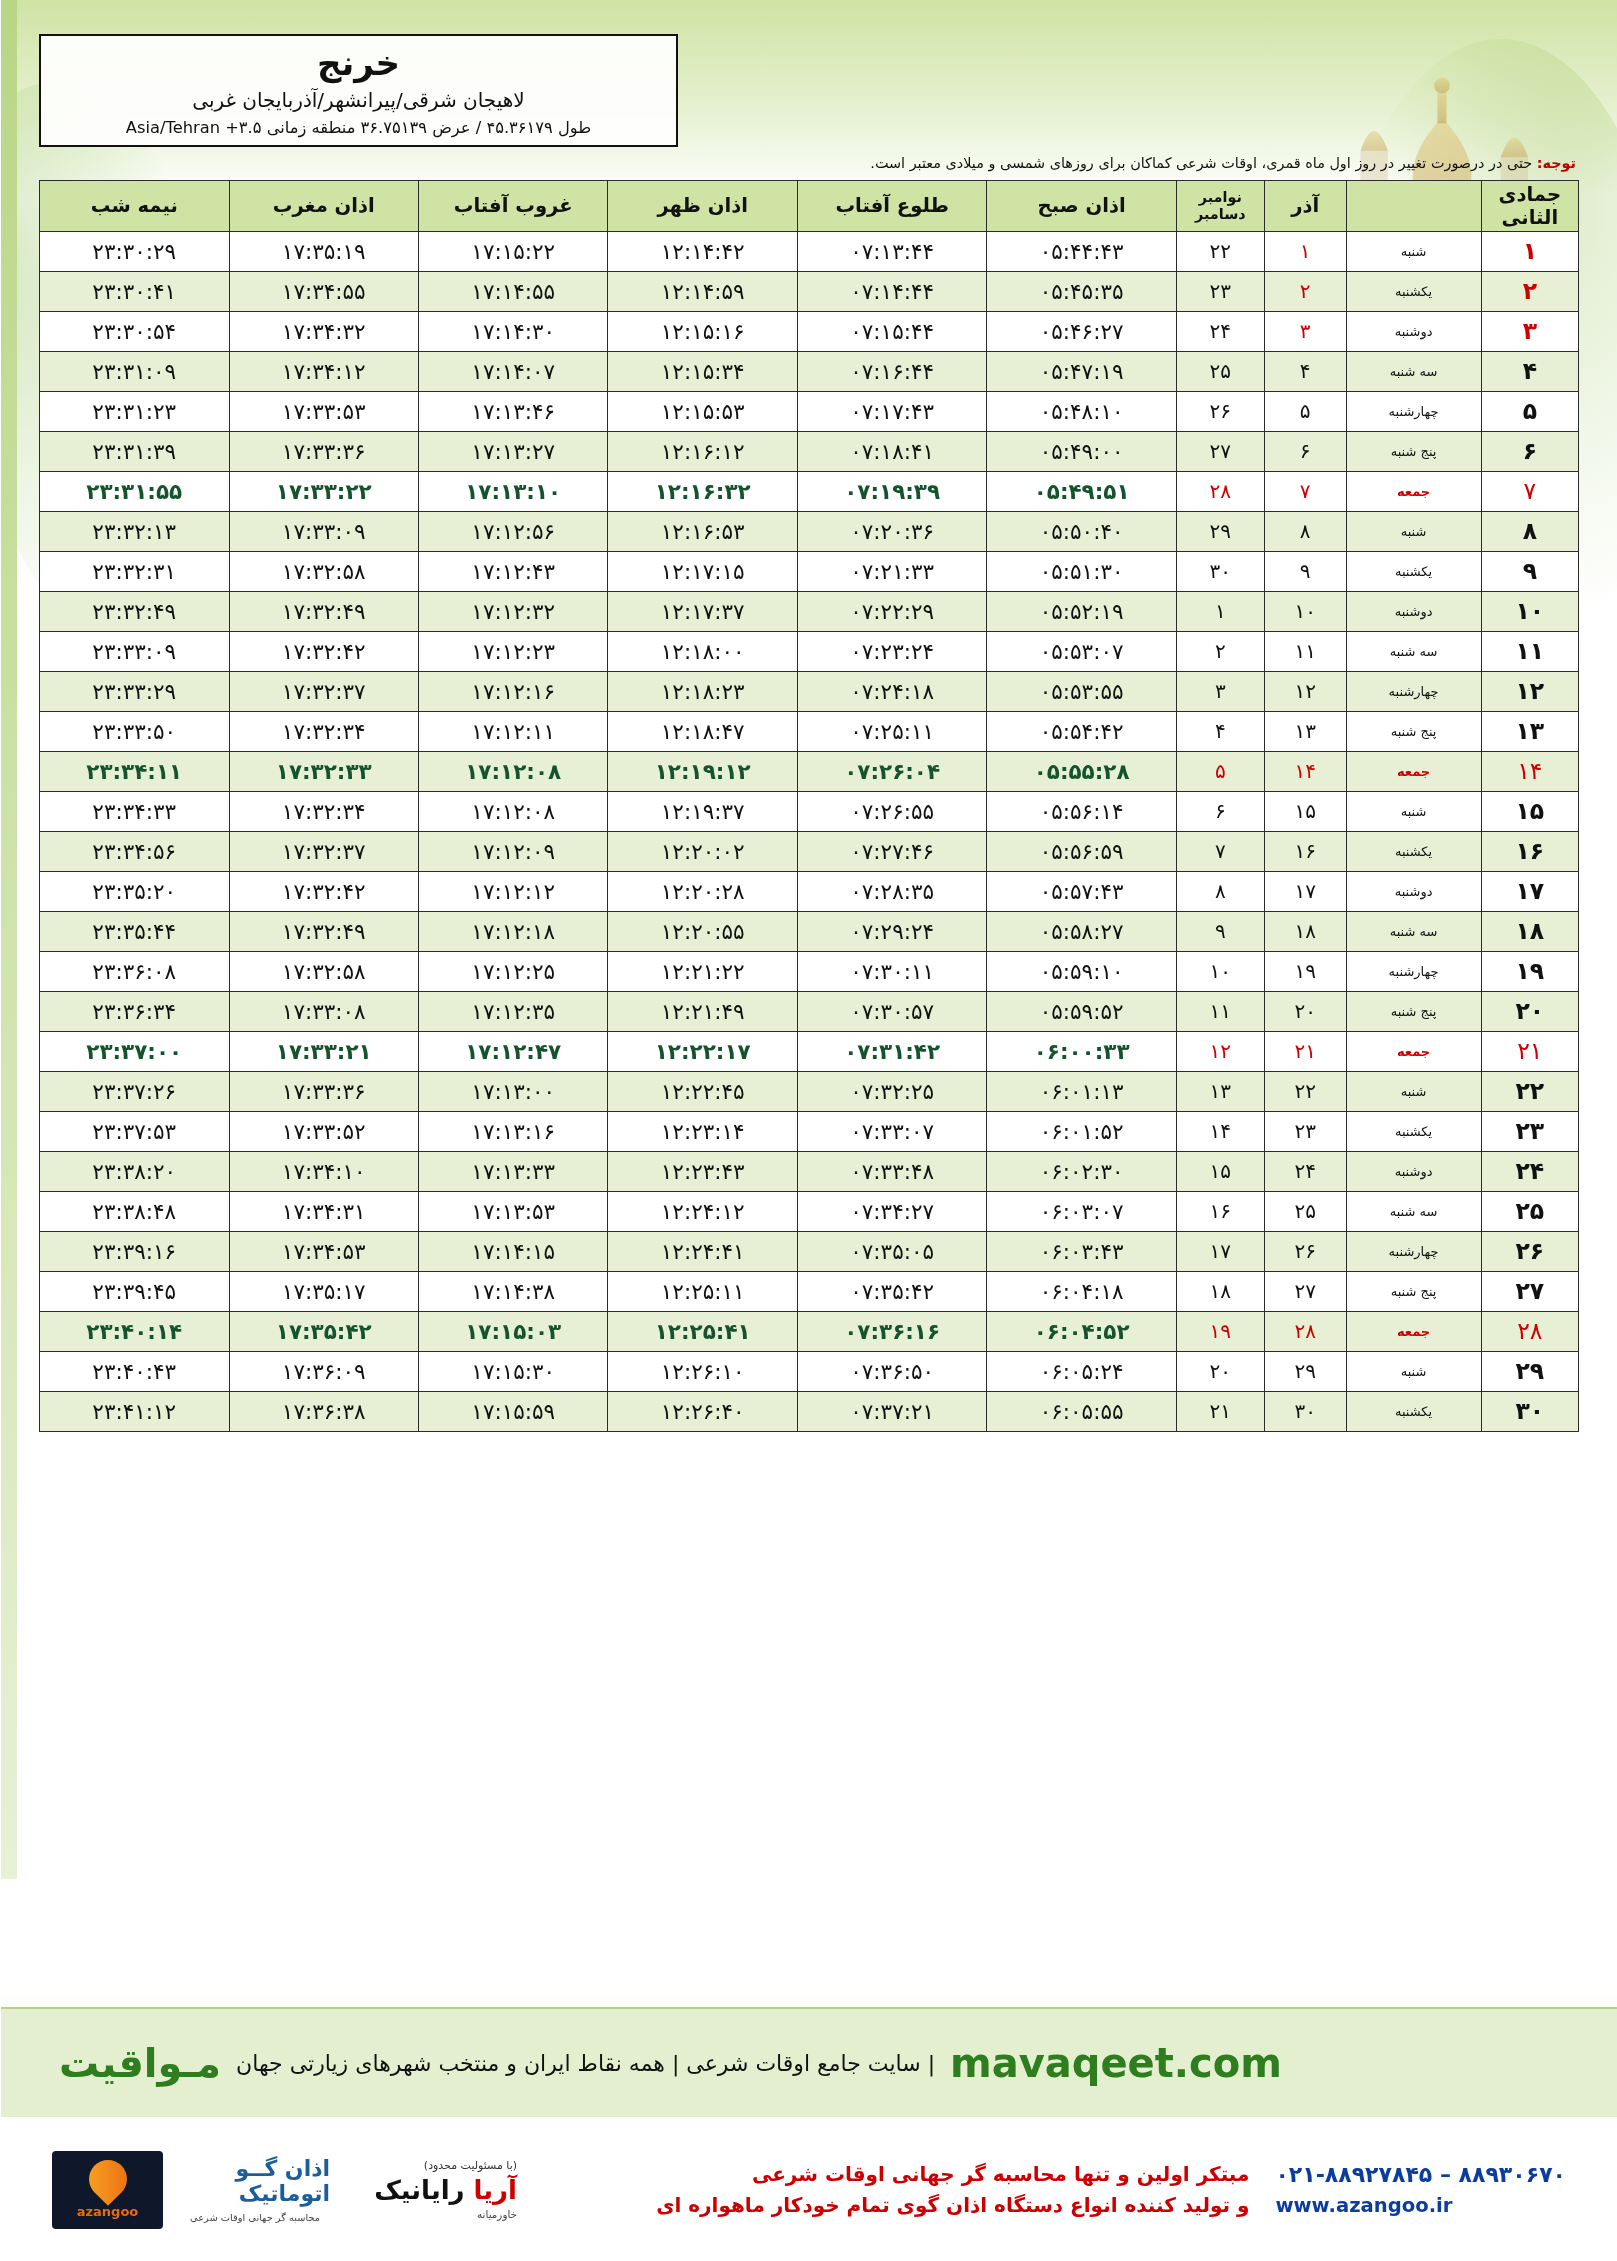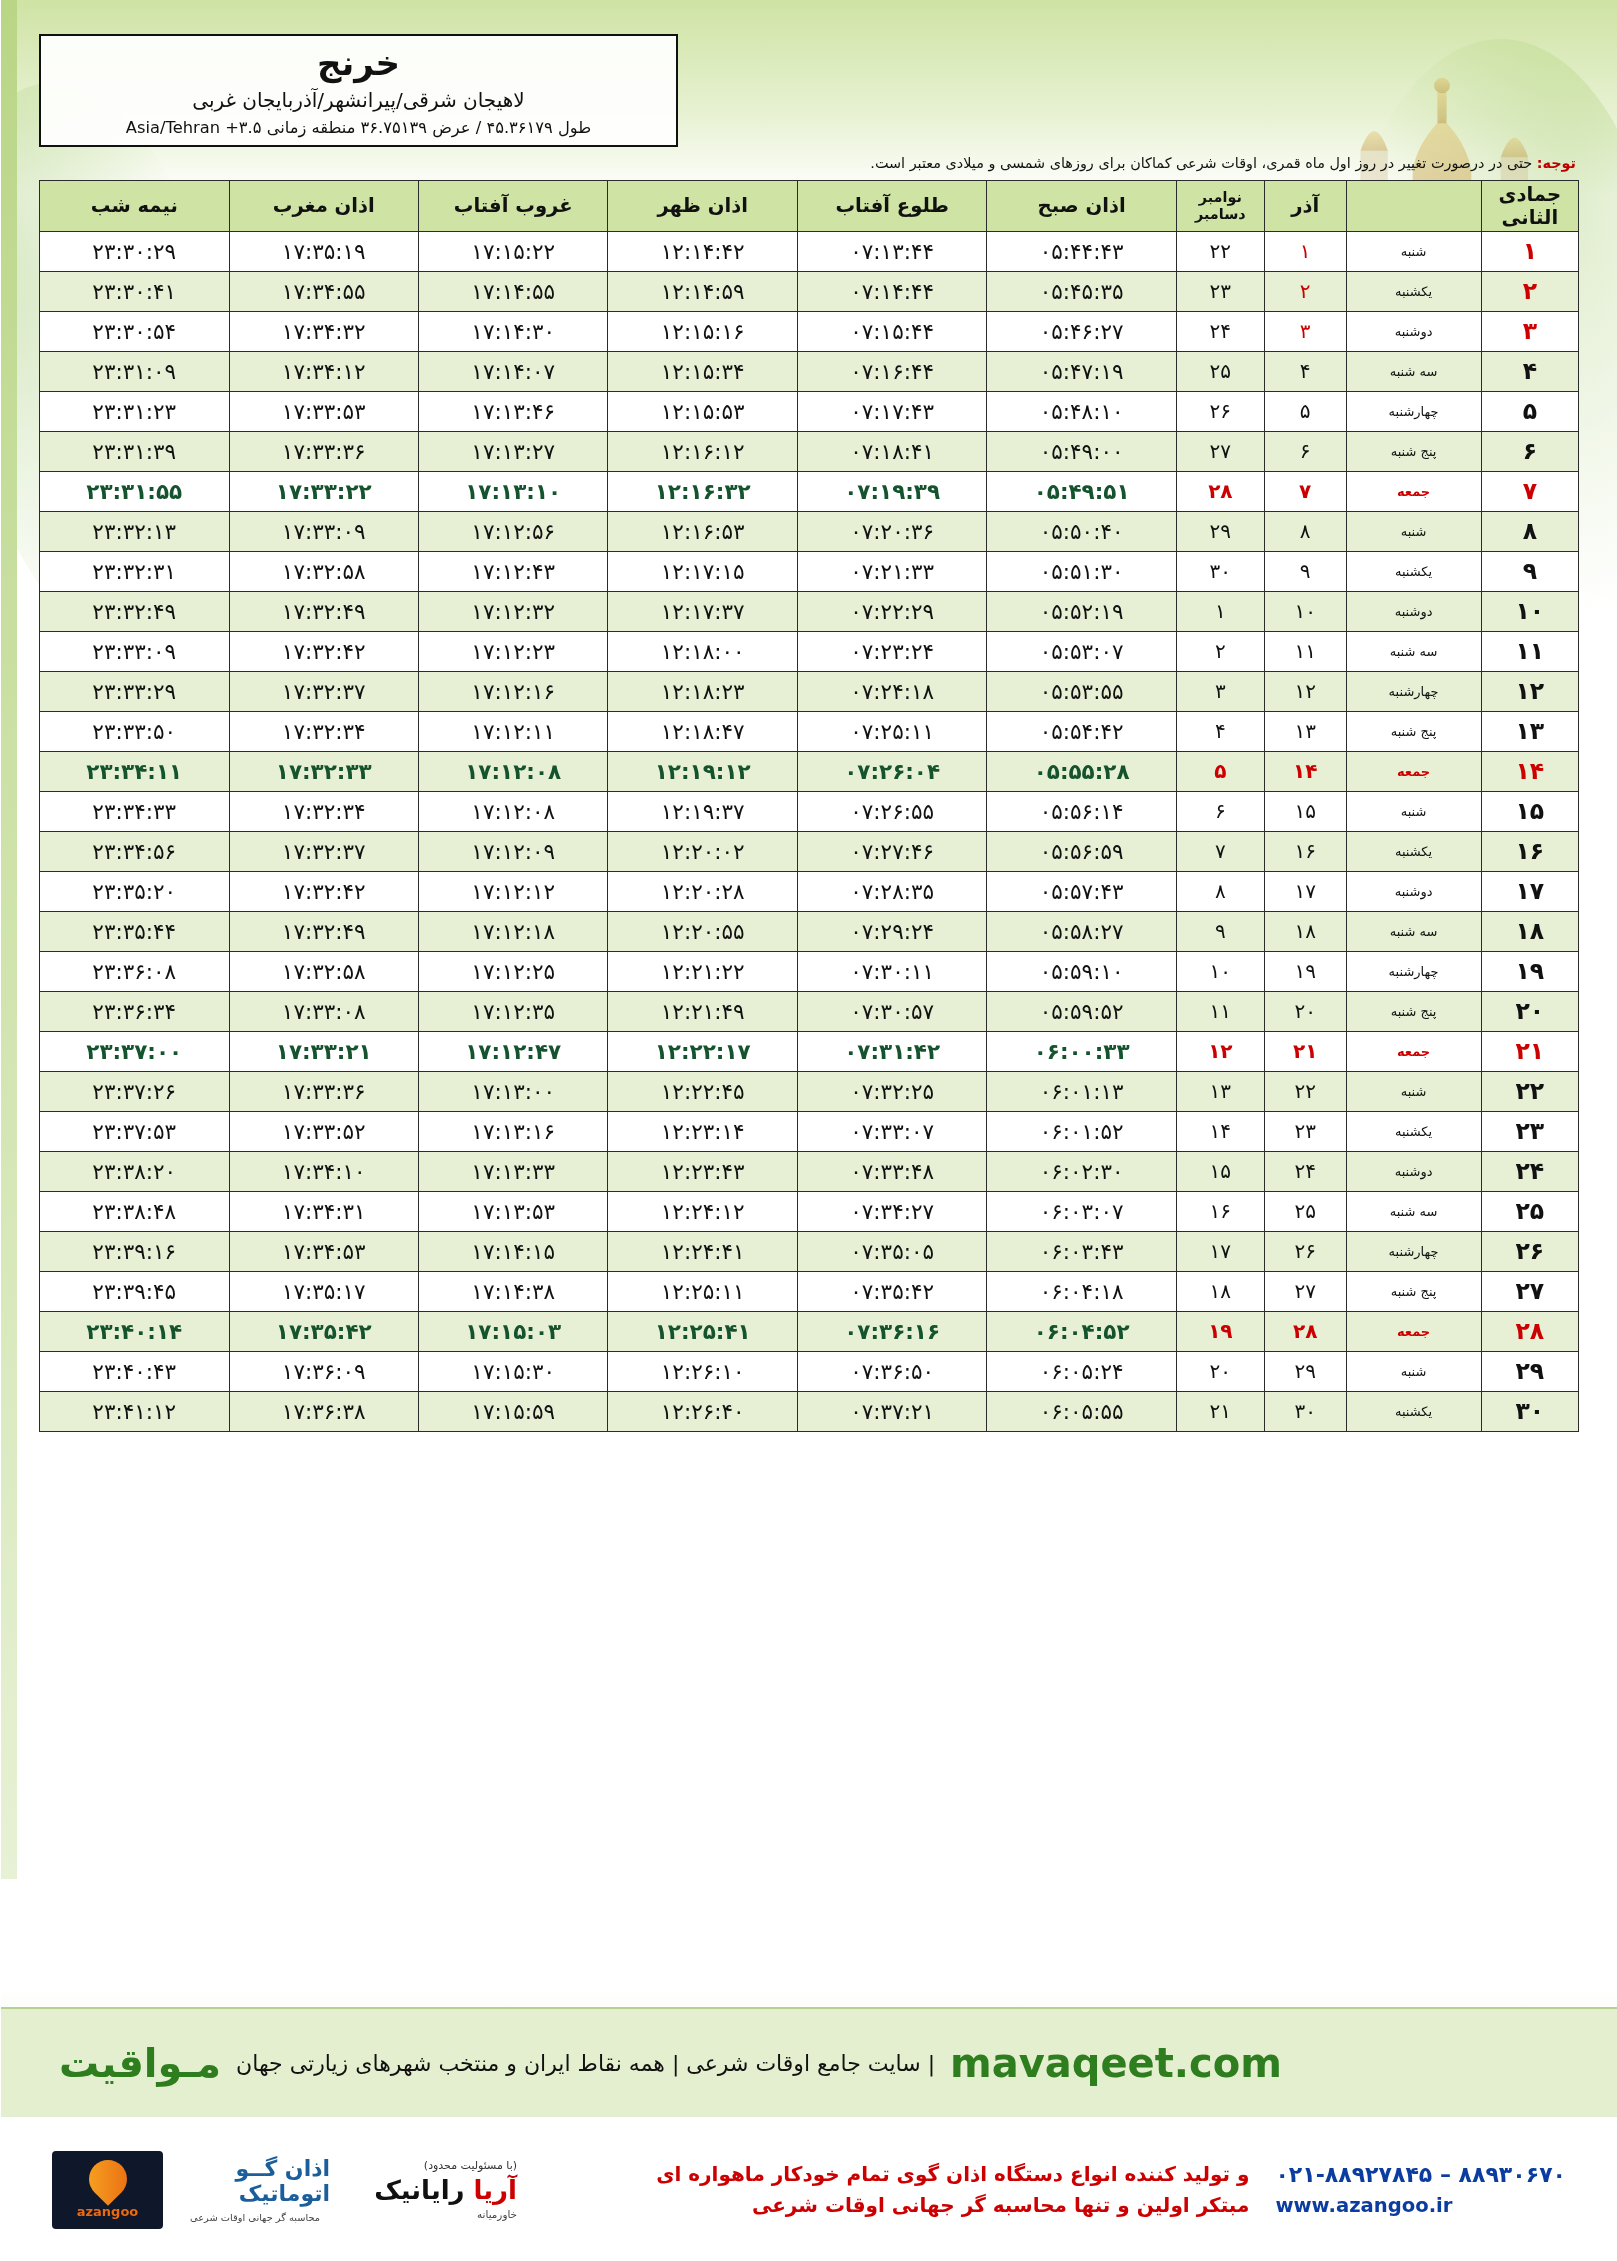--- a/index.html
+++ b/index.html
@@ -106,21 +106,21 @@
     letter-spacing: 0px;
   }
   tbody tr.alt td { background:#e7f0d4; }
   tbody tr td.daynum { font-size: 23.5px; font-weight:bold; }
   tbody tr td.dayname { font-size: 13px; }
   tbody tr.friday td { color:#cc0000; font-weight:bold; }
   tbody tr.friday td.dayname,
   tbody tr.friday td.daynum { color:#cc0000; }
   tbody tr.friday td.time { color:#14532d; font-weight:bold; }
   tbody tr.friday td.hijri,
-  tbody tr.friday td.greg { color:#cc0000; font-weight:bold; }
+  tbody tr.friday td.greg { color:#cc0000; font-weight:normal; }
   td.hijri, td.greg { font-size: 20px; }
   tbody tr.redrow td.hijri { color:#cc0000; }
   
   col.c-jamadi { width: 6.2%; }
   col.c-dayname { width: 8.6%; }
   col.c-azar { width: 5.2%; }
   col.c-nov { width: 5.6%; }
   col.c-time { width: 12.06%; }
   
   thead th:not(:first-child)::before { content:""; }
@@ -630,22 +630,22 @@
       <div class="logo-rayanic">
         <div class="r-top">(با مسئولیت محدود)</div>
         <div class="r-main">
           <span class="red">آریا</span>
           <span>رایانیک</span>
         </div>
         <div class="r-sub">خاورمیانه</div>
       </div>
     </div>
     <div class="f-desc">
+      <div>مبتکر اولین و تنها محاسبه گر جهانی اوقات شرعی</div>
       <div>و تولید کننده انواع دستگاه اذان گوی تمام خودکار ماهواره ای</div>
-      <div>مبتکر اولین و تنها محاسبه گر جهانی اوقات شرعی</div>
     </div>
     <div class="f-contact">
       <div>۰۲۱-۸۸۹۲۷۸۴۵ – ۸۸۹۳۰۶۷۰</div>
       <div class="site">www.azangoo.ir</div>
     </div>
   </div>
 </div>
 
 
 </body></html>

